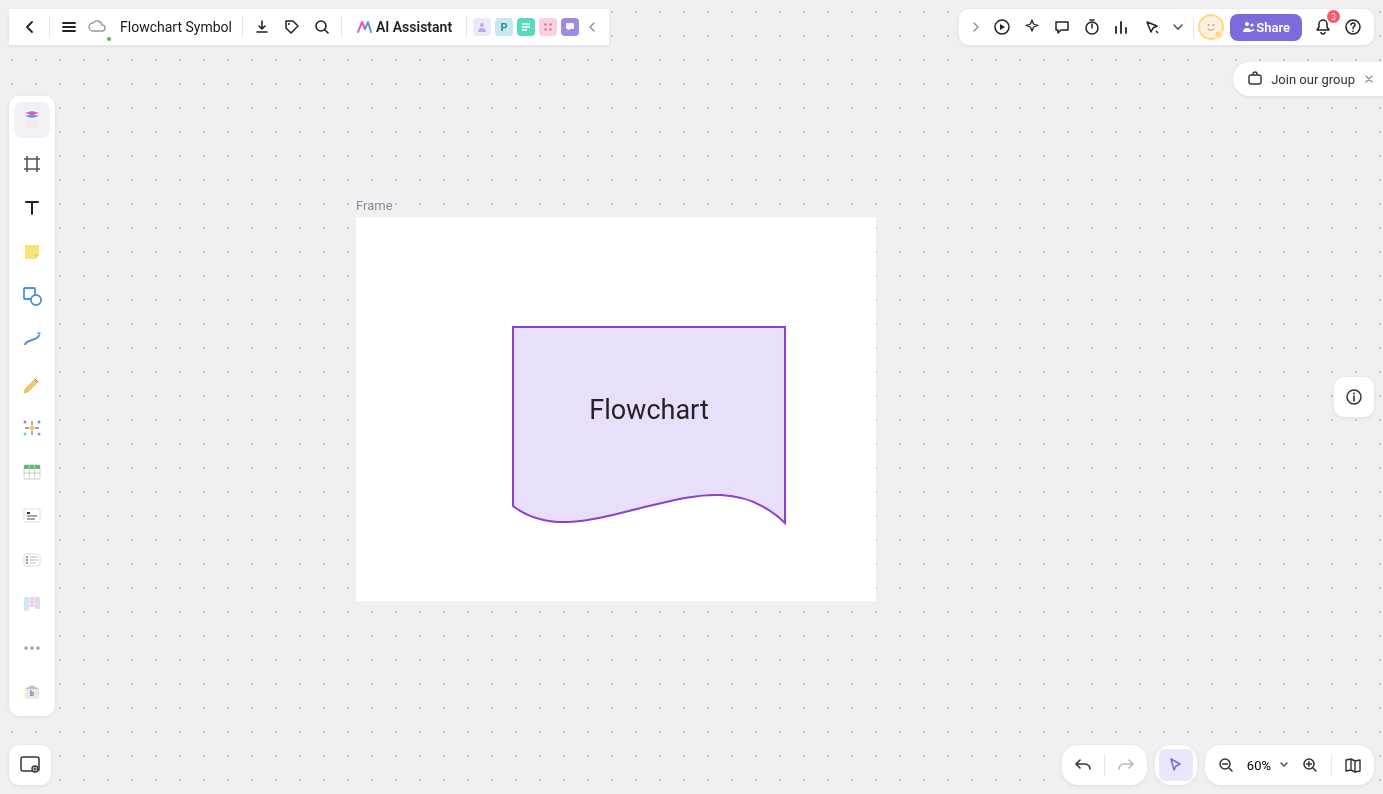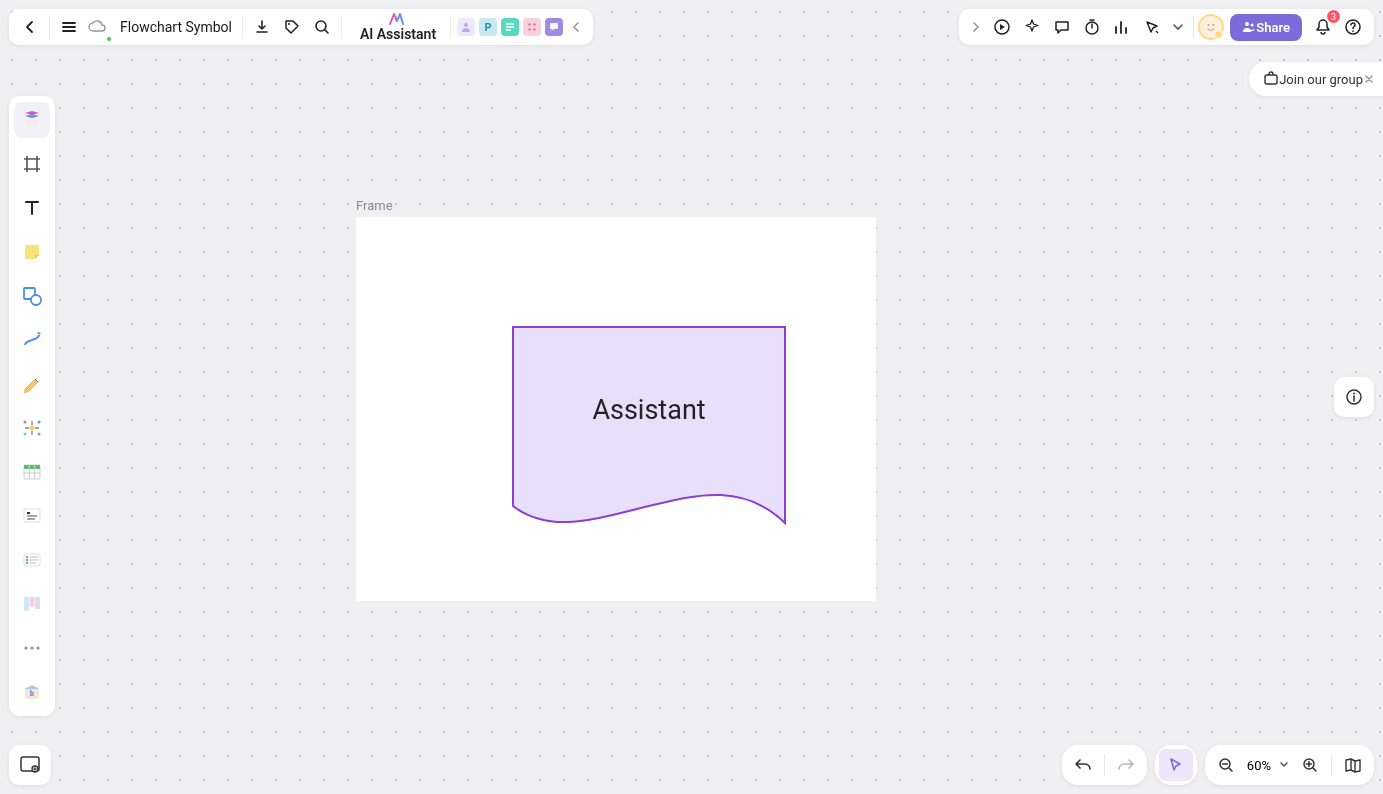--- a/index.html
+++ b/index.html
@@ -6,21 +6,21 @@
 body {
   font-family: -apple-system, BlinkMacSystemFont, "Segoe UI", Roboto, sans-serif;
   width: 1383px; height: 794px; overflow: hidden;
   background: #f0f0f2;
   background-image: radial-gradient(circle, #c5c5cc 1px, transparent 1px);
   background-size: 24px 24px;
   position: relative;
 }
 .topbar-left {
   position: absolute; top: 9px; left: 9px;
-  height: 36px; background: #fff; border-radius: 10px;
+  height: 36px; background: #fff; border-radius: 0;
   display: flex; align-items: center; padding: 0 6px;
   box-shadow: 0 1px 4px rgba(0,0,0,0.08);
 }
 .topbar-right {
   position: absolute; top: 9px; right: 9px;
   height: 36px; background: #fff; border-radius: 10px;
   display: flex; align-items: center; padding: 0 6px;
   box-shadow: 0 1px 4px rgba(0,0,0,0.08);
 }
 .tb-btn {
@@ -104,21 +104,21 @@
   width: 40px; height: 40px; background: #fff; border-radius: 10px;
   display: flex; align-items: center; justify-content: center;
   box-shadow: 0 1px 4px rgba(0,0,0,0.08); cursor: pointer;
 }
 .join-banner {
   position: absolute; right: 0; top: 62px;
   background: #fff; height: 34px;
   display: flex; align-items: center; padding: 0 8px 0 14px;
   border-radius: 17px 0 0 17px;
   box-shadow: 0 1px 4px rgba(0,0,0,0.08);
-  font-size: 13px; color: #333;
+  gap: 8px; font-size: 13px; color: #333;
 }
 .frame {
   position: absolute; left: 356px; top: 217px;
   width: 520px; height: 384px; background: #fff;
 }
 .frame-label {
   position: absolute; left: 356px; top: 198px;
   font-size: 13px; color: #8c8c93;
 }
 .doc-shape {
@@ -173,21 +173,21 @@
         <circle cx="5" cy="5" r="1" fill="#222"></circle>
       </svg>
   </div>
   <div class="tb-btn">
     <svg width="16" height="16" viewBox="0 0 16 16">
         <circle cx="7" cy="7" r="5" stroke="#222" stroke-width="1.6" fill="none"></circle>
         <path d="M11 11l3 3" stroke="#222" stroke-width="1.6" stroke-linecap="round"></path>
       </svg>
   </div>
   <div class="tb-divider"></div>
-  <div class="tb-btn" style="width:auto;padding:0 10px;flex-direction:column;">
+  <div class="tb-btn" style="width:auto;padding:0 10px;">
     <svg width="16" height="14" viewBox="0 0 16 14">
         <path d="M2 12L6 2l3 7" stroke="#e056b5" stroke-width="2" fill="none" stroke-linecap="round" stroke-linejoin="round"></path>
         <path d="M9 9L12 2l3 10" stroke="#6b8ef0" stroke-width="2" fill="none" stroke-linecap="round" stroke-linejoin="round"></path>
       </svg>
     <span class="ai-label">AI Assistant</span>
   </div>
   <div class="tb-divider"></div>
   <div class="ai-badge badge-light">
     <svg width="10" height="10" viewBox="0 0 10 10">
         <circle cx="5" cy="3" r="2" fill="#bca8ea"></circle>
@@ -404,21 +404,21 @@
   </div>
 </div>
 
 <div class="frame-label">Frame</div>
 <div class="frame"></div>
 
 <div class="doc-shape">
   <svg width="274" height="202" viewBox="0 0 274 202">
     <path d="M 1 1 L 273 1 L 273 197 C 230 155 180 170 137 180 C 90 191 40 210 1 180 Z" fill="#e8e0fb" stroke="#8a3fd6" stroke-width="2"></path>
   </svg>
-  <div class="doc-shape-text">Assistant</div>
+  <div class="doc-shape-text">Flowchart</div>
 </div>
 
 <div class="right-info-btn">
   <svg width="18" height="18" viewBox="0 0 18 18">
       <circle cx="9" cy="9" r="7" stroke="#333" stroke-width="1.5" fill="none"></circle>
       <circle cx="9" cy="5.5" r="1" fill="#333"></circle>
       <path d="M9 8v5" stroke="#333" stroke-width="1.6" stroke-linecap="round"></path>
     </svg>
 </div>
 

